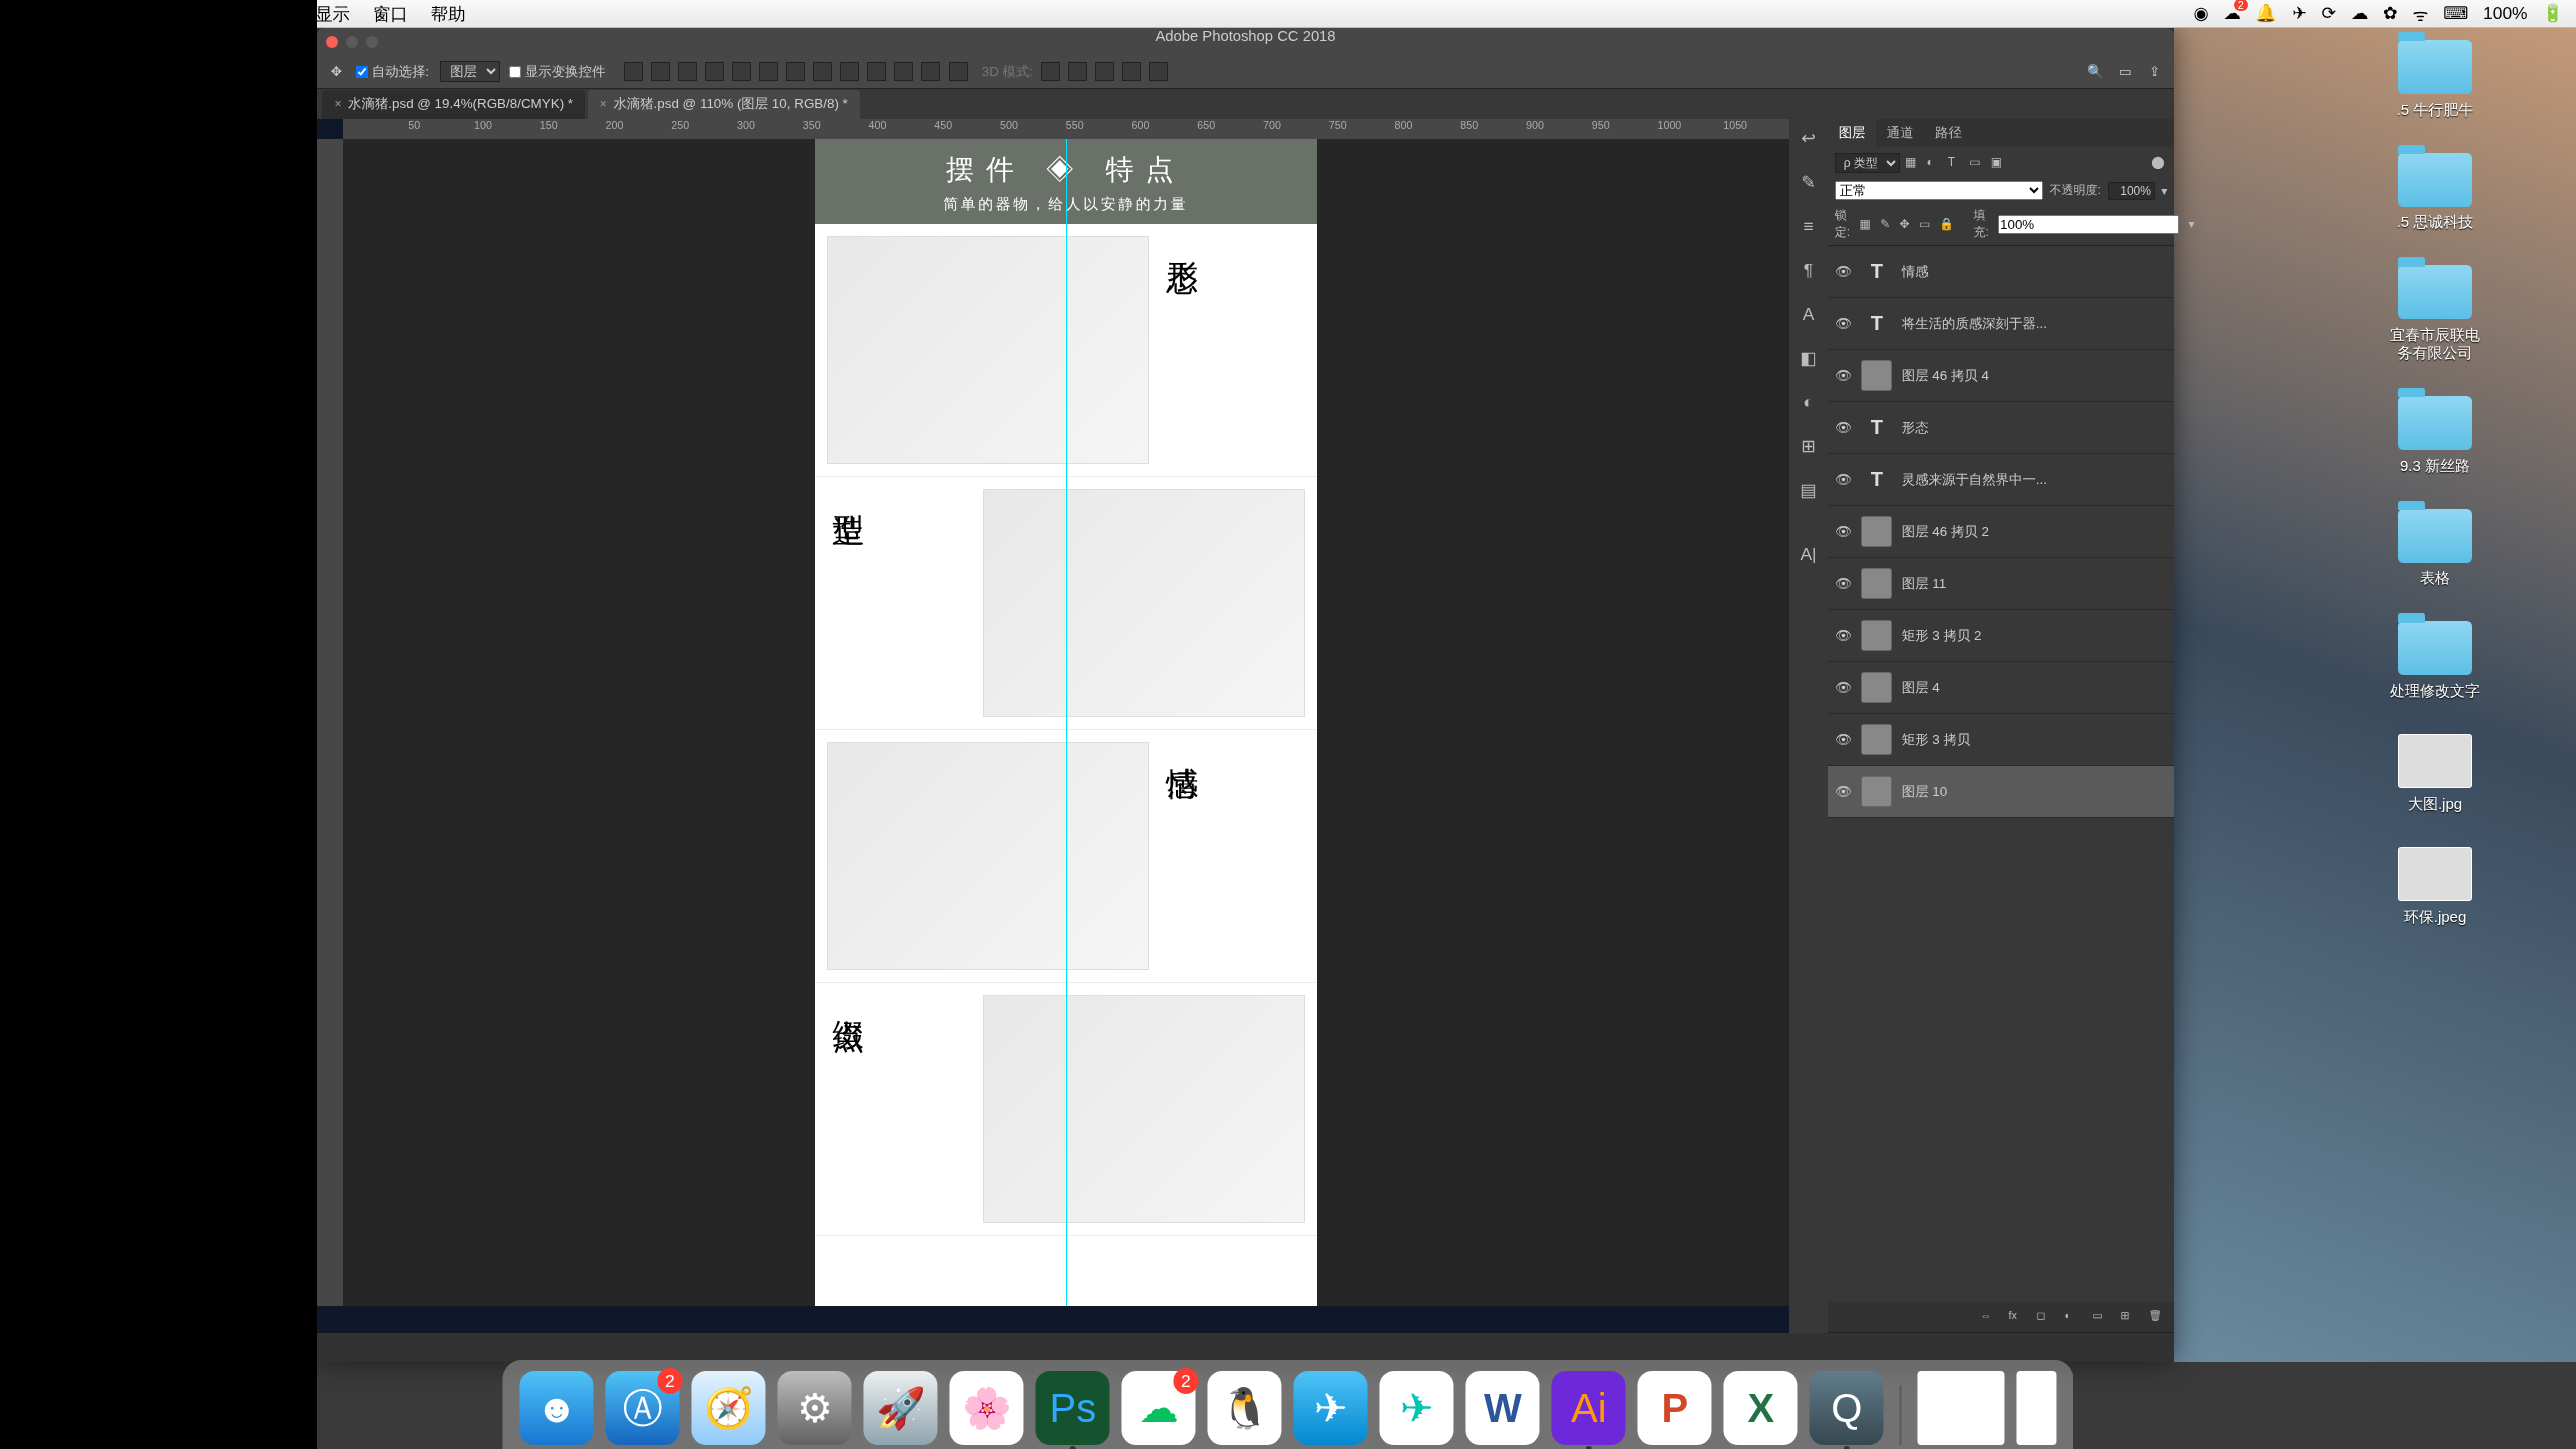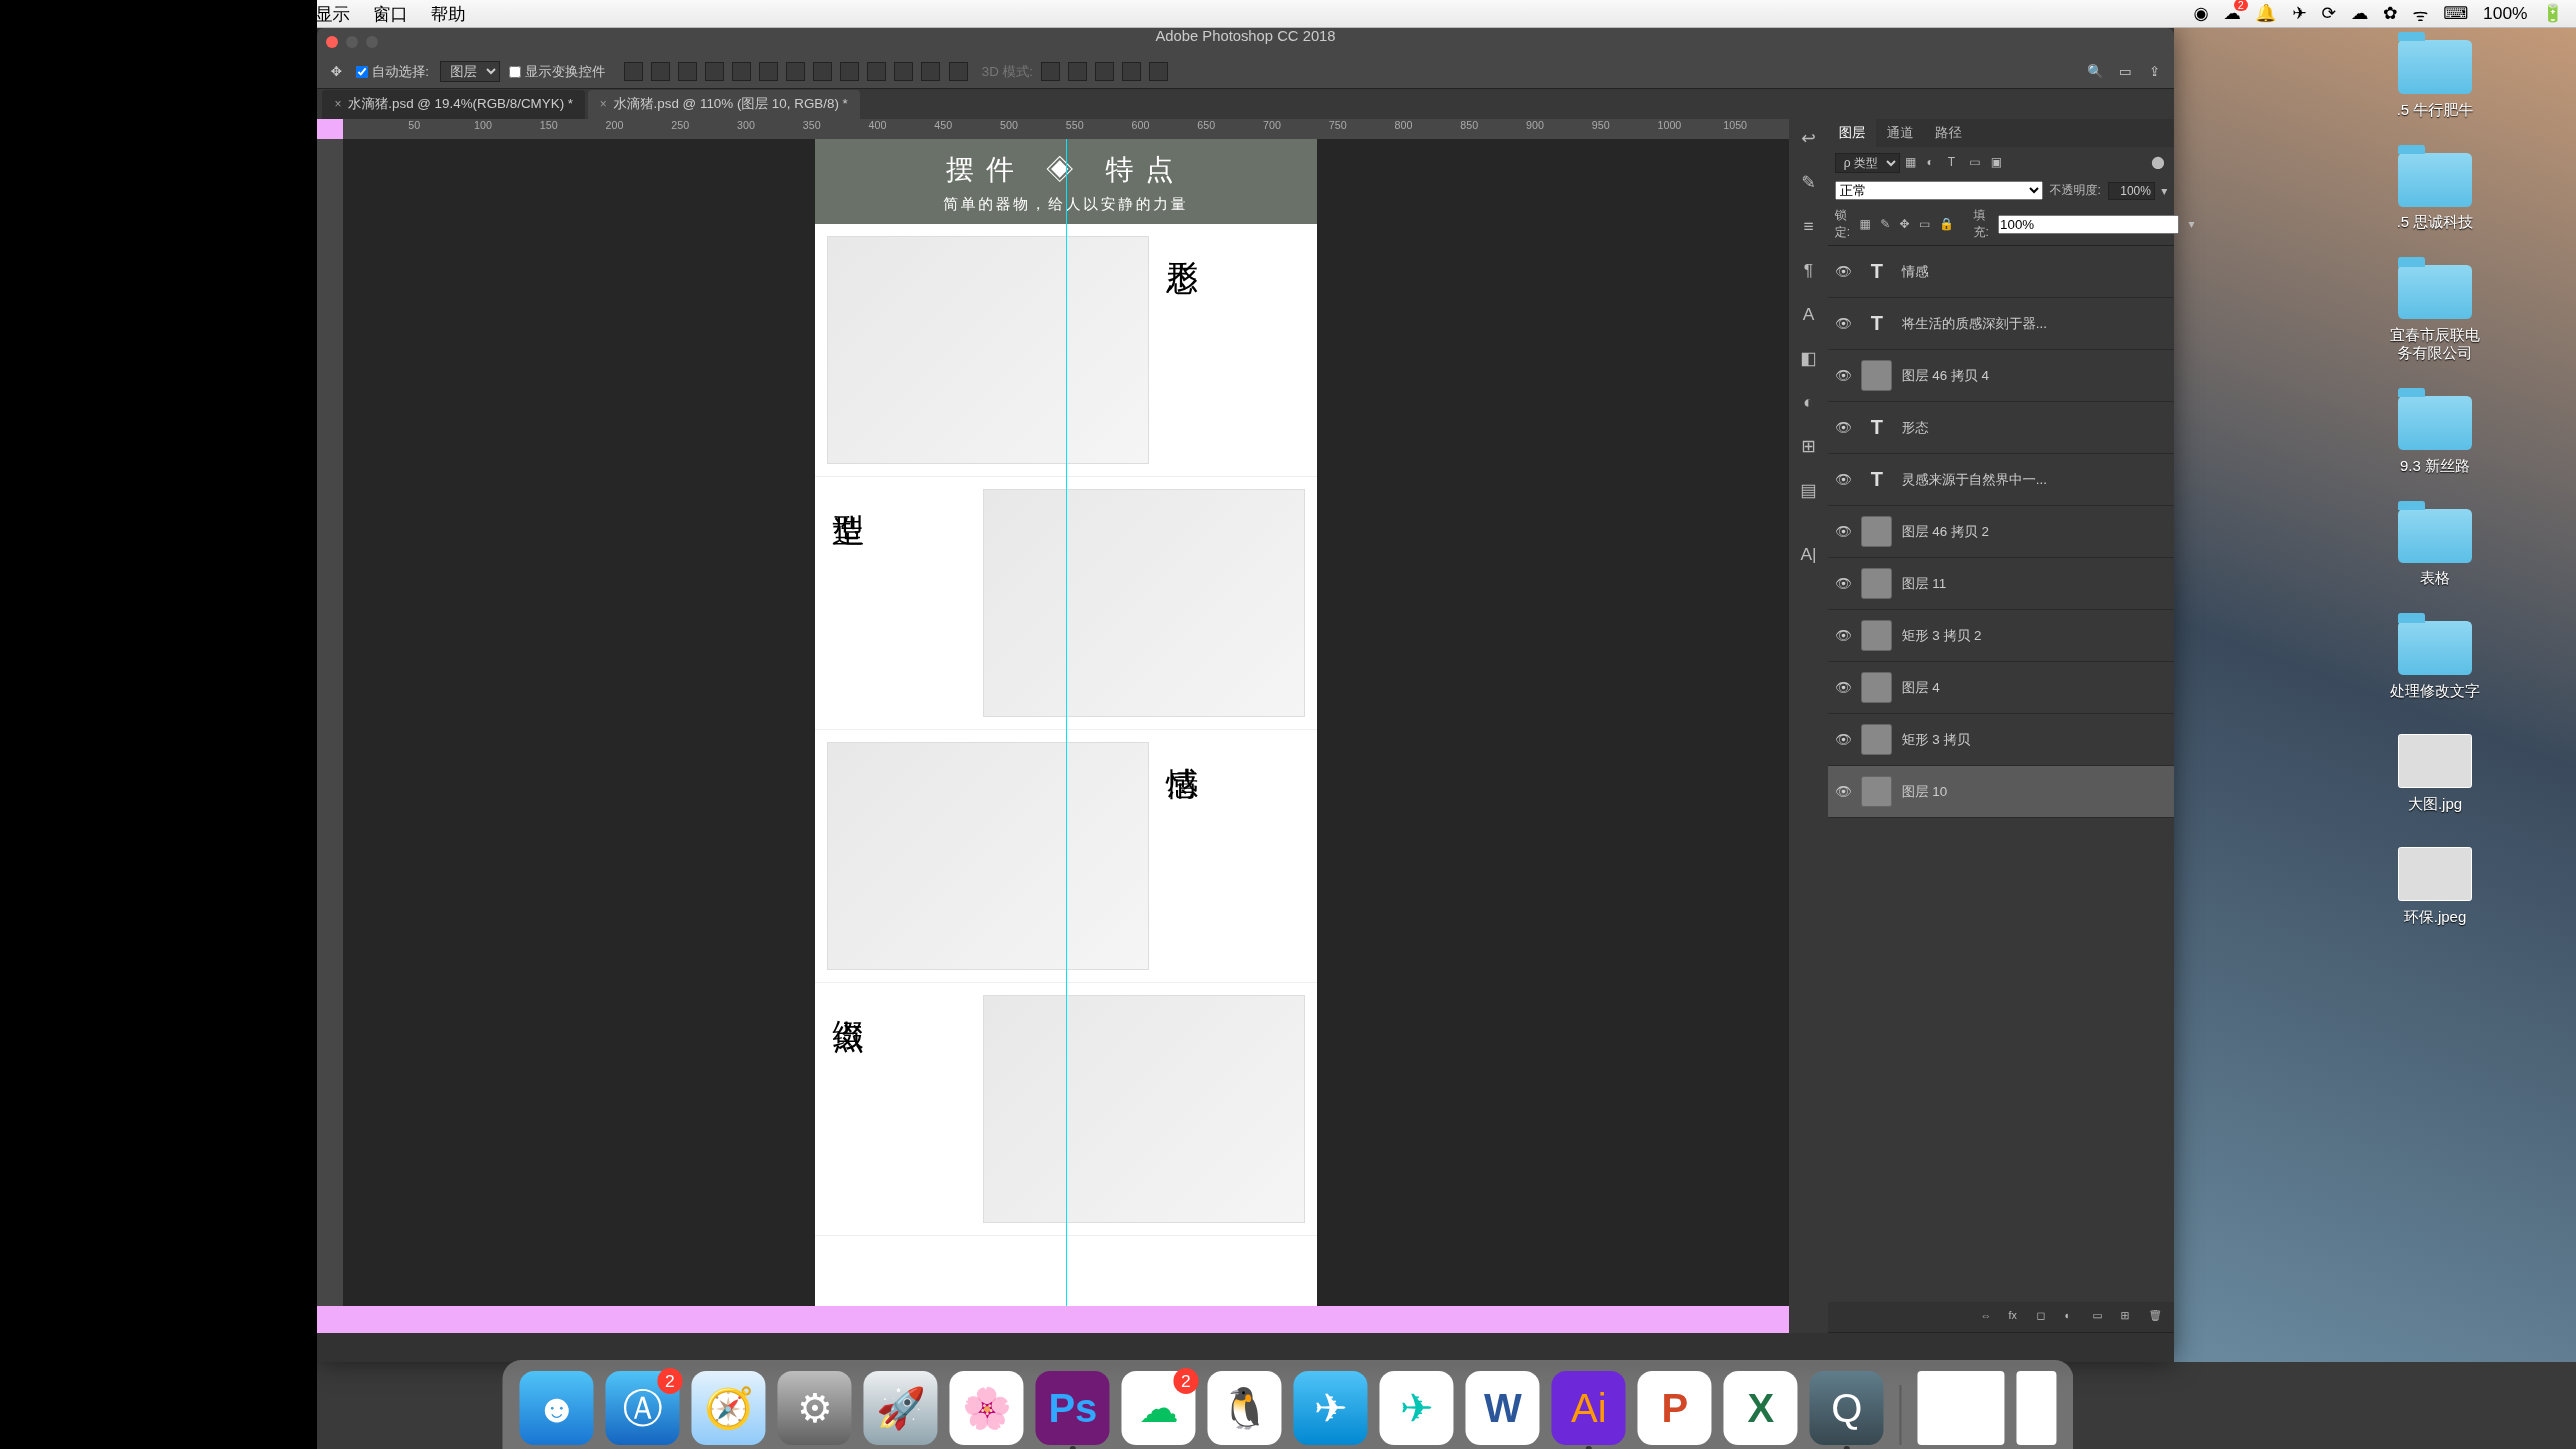--- a/index.html
+++ b/index.html
@@ -42,21 +42,21 @@
 .optbar .ricon{ width:20px; height:20px; margin-left:9.4px; color:#ccc; display:flex; align-items:center; justify-content:center;}
 
 
 .tabbar { height:29.5px; background:#383838; display:flex; align-items:flex-end; padding-left:5.4px; }
 .tab { padding:5.4px 12px; font-size:13.4px; color:#ccc; background:#2d2d2d; border-radius:4px 4px 0 0; margin-right:2.7px; display:flex; align-items:center; gap:6.7px; }
 .tab .x { font-size:12px; color:#999; }
 .tab.active { background:#474747; }
 
 
 .work { position:relative; height:1214px; display:flex; }
-.canvas-wrap { flex:1; position:relative; background:#f0abfc; overflow:hidden; }
+.canvas-wrap { flex:1; position:relative; background:#0f172a; overflow:hidden; }
 .ruler-h { position:absolute; top:0; left:25.5px; right:0; height:20px; background:#474747; color:#aaa; font-size:10.7px; display:flex; }
 .ruler-h span { width:79px; text-align:left; }
 .ruler-v { position:absolute; top:20px; left:0; width:25.5px; bottom:27px; background:#474747; }
 .canvas { position:absolute; top:20px; left:25.5px; right:0; bottom:27px; background:#262626; display:flex; justify-content:center; }
 .artboard { width:502px; background:#fff; margin-top:0; position:relative; }
 .artboard .hdr { height:85px; background:#6a7168; color:#fff; text-align:center; padding-top:12px; }
 .artboard .hdr .t1 { font-size:28px; letter-spacing:12px; }
 .artboard .hdr .t2 { font-size:14.8px; margin-top:6.7px; letter-spacing:2.7px; }
 .sect { display:flex; padding:12px; gap:12px; border-bottom:0.7px solid #eee; }
 .sect img, .ph { flex:0 0 322px; height:228px; background:linear-gradient(135deg,#e8e8e8,#f5f5f5); border:0.7px solid #ddd; }
@@ -426,21 +426,21 @@
   </div>
 </div>
 
 <div class="dock">
   <div class="dockitem" style="background:linear-gradient(#4fc3f7,#1976d2)">☻</div>
   <div class="dockitem" style="background:linear-gradient(#4fc3f7,#1565c0)">Ⓐ<span class="db">2</span></div>
   <div class="dockitem" style="background:linear-gradient(#e3f2fd,#90caf9)">🧭</div>
   <div class="dockitem" style="background:linear-gradient(#bdbdbd,#616161)">⚙</div>
   <div class="dockitem" style="background:linear-gradient(#eceff1,#90a4ae)">🚀</div>
   <div class="dockitem" style="background:#fff">🌸</div>
-  <div class="dockitem active" style="background:#701a75;color:#31a8ff;font-weight:700">Ps</div>
+  <div class="dockitem active" style="background:#14532d;color:#31a8ff;font-weight:400">Ps</div>
   <div class="dockitem" style="background:#fff;color:#07c160">☁<span class="db">2</span></div>
   <div class="dockitem" style="background:#fff">🐧</div>
   <div class="dockitem" style="background:linear-gradient(#4fc3f7,#0288d1)">✈</div>
   <div class="dockitem" style="background:#fff;color:#00c4b4">✈</div>
   <div class="dockitem" style="background:#fff;color:#2b579a;font-weight:700">W</div>
   <div class="dockitem active" style="background:#6d28d9;color:#ff9a00;font-weight:400">Ai</div>
   <div class="dockitem" style="background:#fff;color:#d24726;font-weight:700">P</div>
   <div class="dockitem" style="background:#fff;color:#217346;font-weight:700">X</div>
   <div class="dockitem active" style="background:linear-gradient(#607d8b,#37474f)">Q</div>
   <div style="width:1.3px;height:60px;background:rgba(0,0,0,.2);margin:0 4px"></div>

